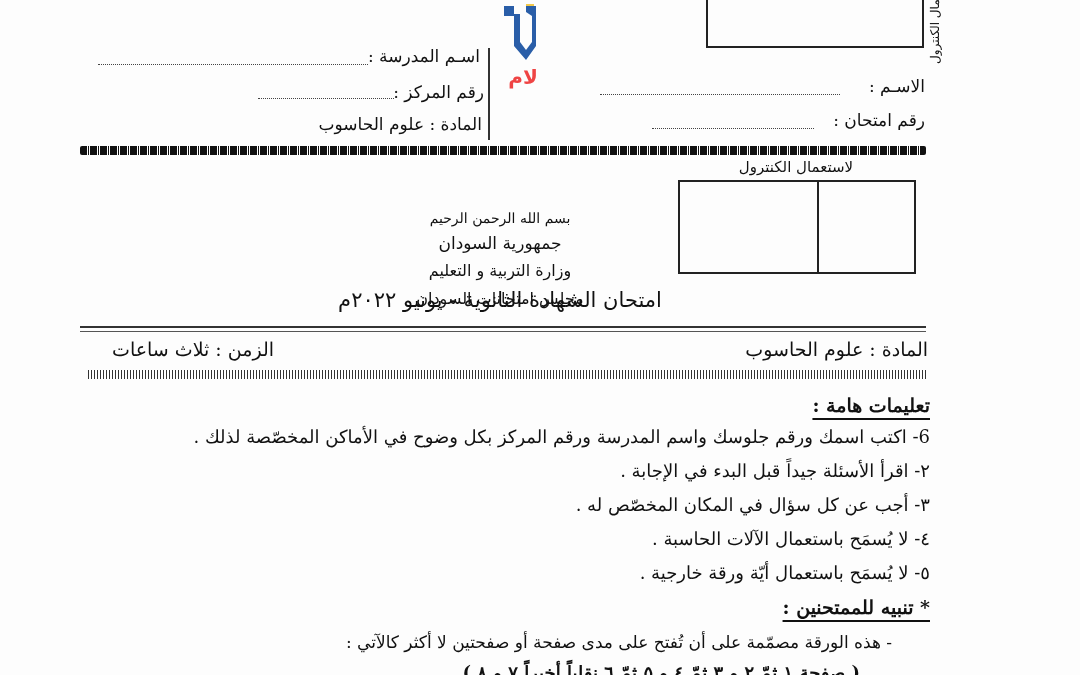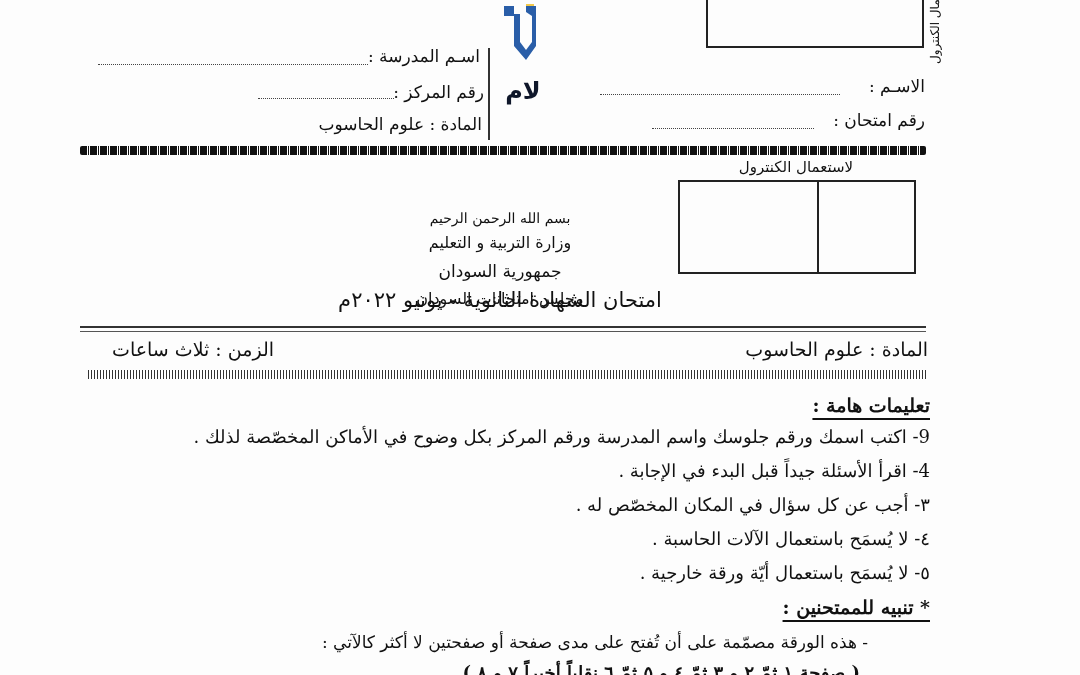--- a/index.html
+++ b/index.html
@@ -30,52 +30,52 @@
 <div class="abs rtl h" style="right:155px; top:76px;">الاسـم :</div>
 <div class="abs dots" style="left:600px; width:240px; top:94px;"></div>
 <div class="abs rtl h" style="right:155px; top:110px;">رقم امتحان :</div>
 <div class="abs dots" style="left:652px; width:162px; top:128px;"></div>
 
 <div class="abs" style="left:500px; top:2px; width:46px; height:88px;">
   <svg width="46" height="60" viewBox="0 0 46 60">
     <path d="M26 2 L34 2 L34 14 L26 8 Z" fill="#f2c94c"></path>
     <path d="M4 4 L14 4 L14 12 L12 12 L20 12 L20 40 L26 48 L32 40 L32 14 L26 10 L26 4 L36 4 L36 44 L26 58 L14 44 L14 14 L4 14 Z" fill="#2a5ea8"></path>
   </svg>
-  <div style="font-family:'DejaVu Sans',sans-serif; font-weight:bold; color:#0f172a; font-size:24px; text-align:center; line-height:22px; margin-top:14px;">لام</div>
+  <div style="font-family:'DejaVu Sans',sans-serif; font-weight:bold; color:#ef4444; font-size:20px; text-align:center; line-height:22px; margin-top:0;">لام</div>
 </div>
 
 <div class="abs" style="left:488px; top:48px; width:2px; height:92px; background:#333;"></div>
 <div class="abs rtl h" style="right:600px; top:46px;">اسـم المدرسة :</div>
 <div class="abs dots" style="left:98px; width:270px; top:64px;"></div>
 <div class="abs rtl h" style="right:596px; top:82px;">رقم المركز :</div>
 <div class="abs dots" style="left:258px; width:136px; top:98px;"></div>
 <div class="abs rtl h" style="right:598px; top:114px;">المادة : علوم الحاسوب</div>
 
 <div class="abs deco" style="left:80px; top:146px; width:846px;"></div>
 
 <div class="abs center" style="left:380px; top:168px; width:240px;">
   <div class="rtl" style="font-size:14px; line-height:22px;margin-top:39px;">بسم الله الرحمن الرحيم</div>
+  <div class="rtl" style="font-size:17px; line-height:28px; font-family:'DejaVu Sans',sans-serif;">جمهورية السودان</div>
   <div class="rtl" style="font-size:16px; line-height:28px; font-family:'DejaVu Sans',sans-serif;">وزارة التربية و التعليم</div>
-  <div class="rtl" style="font-size:17px; line-height:28px; font-family:'DejaVu Sans',sans-serif;">جمهورية السودان</div>
   <div class="rtl" style="font-size:16px; line-height:28px; font-family:'DejaVu Sans',sans-serif;">مجلس امتحانات السودان</div>
 </div>
 <div class="abs rtl center" style="left:300px; top:288px; width:400px; font-size:21px; font-family:'DejaVu Sans',sans-serif;">امتحان الشهادة الثانوية - يونيو ٢٠٢٢م</div>
 
 <div class="abs rtl center" style="left:676px; top:158px; width:240px; font-size:15px; font-family:'DejaVu Sans',sans-serif;">لاستعمال الكنترول</div>
 <div class="abs box" style="left:678px; top:180px; width:234px; height:90px;">
   <div style="position:absolute; left:137px; top:0; width:2px; height:90px; background:#222;"></div>
 </div>
 
 <div class="abs dbl" style="left:80px; top:326px; width:846px;"></div>
 <div class="abs rtl" style="right:152px; top:338px; font-size:19px;">المادة : علوم الحاسوب</div>
 <div class="abs rtl" style="right:806px; top:338px; font-size:19px;text-align:center;">الزمن : ثلاث ساعات</div>
 <div class="abs bars" style="left:88px; top:370px; width:840px;"></div>
 
 <div class="abs rtl u" style="right:150px; top:394px; font-size:19px;">تعليمات هامة :</div>
-<div class="abs rtl body-t" style="right:150px; top:426px;">9- اكتب اسمك ورقم جلوسك واسم المدرسة ورقم المركز بكل وضوح في الأماكن المخصّصة لذلك .</div>
-<div class="abs rtl body-t" style="right:150px; top:460px;">4-  اقرأ الأسئلة جيداً قبل البدء في الإجابة .</div>
+<div class="abs rtl body-t" style="right:150px; top:426px;">6- اكتب اسمك ورقم جلوسك واسم المدرسة ورقم المركز بكل وضوح في الأماكن المخصّصة لذلك .</div>
+<div class="abs rtl body-t" style="right:150px; top:460px;">٢-  اقرأ الأسئلة جيداً قبل البدء في الإجابة .</div>
 <div class="abs rtl body-t" style="right:150px; top:494px;">٣- أجب عن كل سؤال في المكان المخصّص له .</div>
 <div class="abs rtl body-t" style="right:150px; top:528px;">٤-  لا يُسمَح باستعمال الآلات الحاسبة .</div>
 <div class="abs rtl body-t" style="right:150px; top:562px;">٥-  لا يُسمَح باستعمال أيّة ورقة خارجية .</div>
 
 <div class="abs rtl u" style="right:150px; top:596px; font-size:19px;">* تنبيه للممتحنين :</div>
-<div class="abs rtl" style="right:212px; top:632px; font-size:17px;">- هذه الورقة مصمّمة على أن تُفتح على مدى صفحة أو صفحتين لا أكثر كالآتي :</div>
+<div class="abs rtl" style="right:188px; top:632px; font-size:17px;">- هذه الورقة مصمّمة على أن تُفتح على مدى صفحة أو صفحتين لا أكثر كالآتي :</div>
 <div class="abs rtl" style="right:220px; top:662px; font-size:18px; font-weight:bold;">( صفحة ١ ثمّ ٢ و ٣ ثمّ ٤ و ٥ ثمّ ٦ نقلباً أخيراً ٧ و ٨ )</div>
 
 </body></html>

